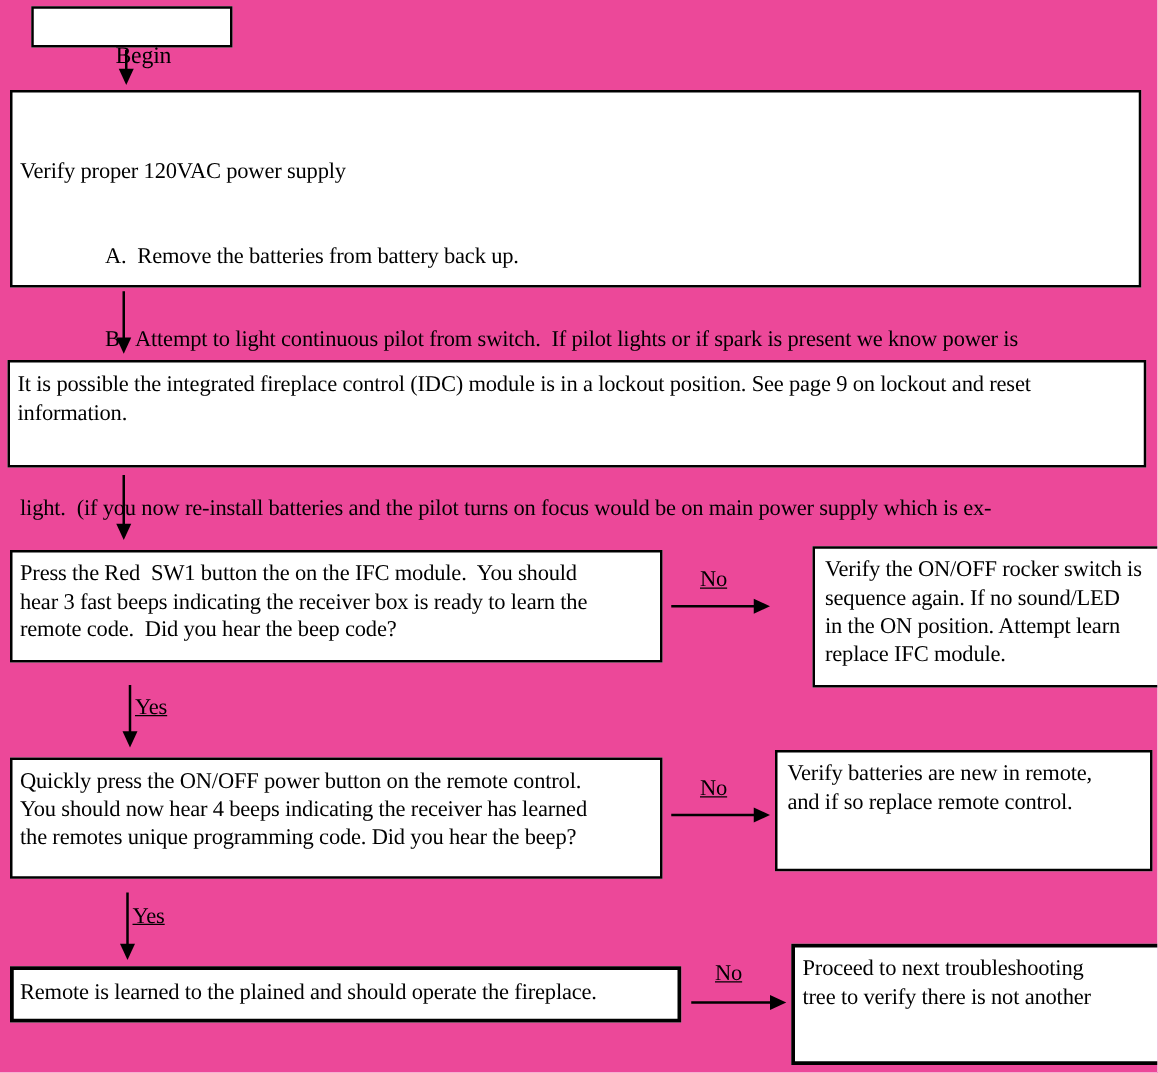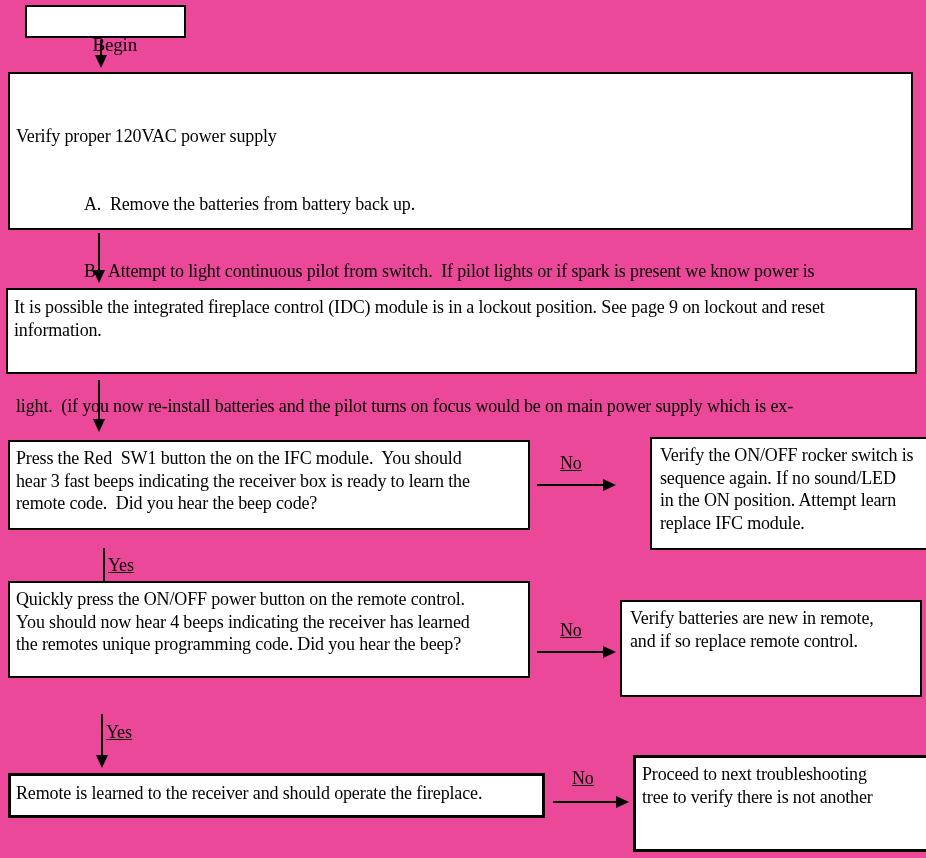--- a/index.html
+++ b/index.html
@@ -97,30 +97,30 @@
   <div class="box lines" style="left:8px; top:440px; width:522px; height:90px; padding:5px 4px 0 6px;"><div>Press the Red  SW1 button the on the IFC module.  You should</div><div>hear 3 fast beeps indicating the receiver box is ready to learn the</div><div>remote code.  Did you hear the beep code?</div></div>
 
   <div class="lbl" style="left:560px; top:453px;">No</div>
   <div class="harrow" style="left:537px; top:484px; width:67px;"></div>
 
   <div class="box lines" style="left:618px; top:437px; width:304px; height:113px; padding:5px 4px 0 8px;margin-left:32px;"><div>Verify the ON/OFF rocker switch is</div><div>sequence again. If no sound/LED</div><div>in the ON position. Attempt learn</div><div>replace IFC module.</div></div>
 
   <div class="varrow" style="left:103px; top:548px; height:38px;"></div>
   <div class="lbl" style="left:108px; top:555px;">Yes</div>
 
-  <div class="box lines" style="left:8px; top:581px; width:522px; height:97px; padding:5px 4px 0 6px;"><div>Quickly press the ON/OFF power button on the remote control.</div><div>You should now hear 4 beeps indicating the receiver has learned</div><div>the remotes unique programming code. Did you hear the beep?</div></div>
+  <div class="box lines" style="left:8px; top:606px; width:522px; height:97px; padding:5px 4px 0 6px;"><div>Quickly press the ON/OFF power button on the remote control.</div><div>You should now hear 4 beeps indicating the receiver has learned</div><div>the remotes unique programming code. Did you hear the beep?</div></div>
 
   <div class="lbl" style="left:560px; top:620px;">No</div>
   <div class="harrow" style="left:537px; top:651px; width:67px;"></div>
 
   <div class="box lines" style="left:620px; top:600px; width:302px; height:97px; padding:5px 4px 0 8px;"><div>Verify batteries are new in remote,</div><div>and if so replace remote control.</div></div>
 
   <div class="varrow" style="left:101px; top:714px; height:42px;"></div>
   <div class="lbl" style="left:106px; top:722px;">Yes</div>
 
-  <div class="box lines thick" style="left:8px; top:773px; width:537px; height:45px; padding:6px 4px 0 5px;"><div>Remote is learned to the receiver and should operate the fireplace.</div></div>
+  <div class="box lines thick" style="left:8px; top:773px; width:537px; height:45px; padding:6px 4px 0 5px;"><div>Remote is learned to the plained and should operate the fireplace.</div></div>
 
   <div class="lbl" style="left:572px; top:768px;">No</div>
   <div class="harrow" style="left:553px; top:801px; width:64px;"></div>
 
   <div class="box lines thick" style="left:633px; top:755px; width:315px; height:97px; padding:5px 2px 0 6px;"><div>Proceed to next troubleshooting</div><div>tree to verify there is not another</div></div>
 
 </div>
 
 </body></html>

